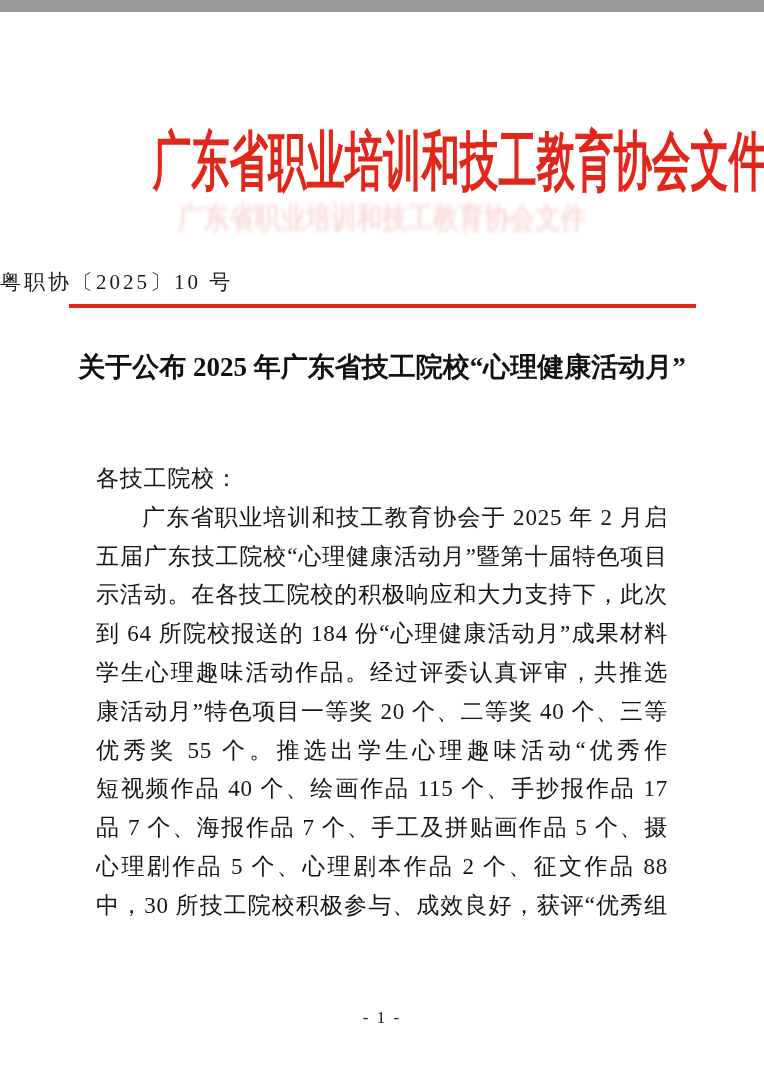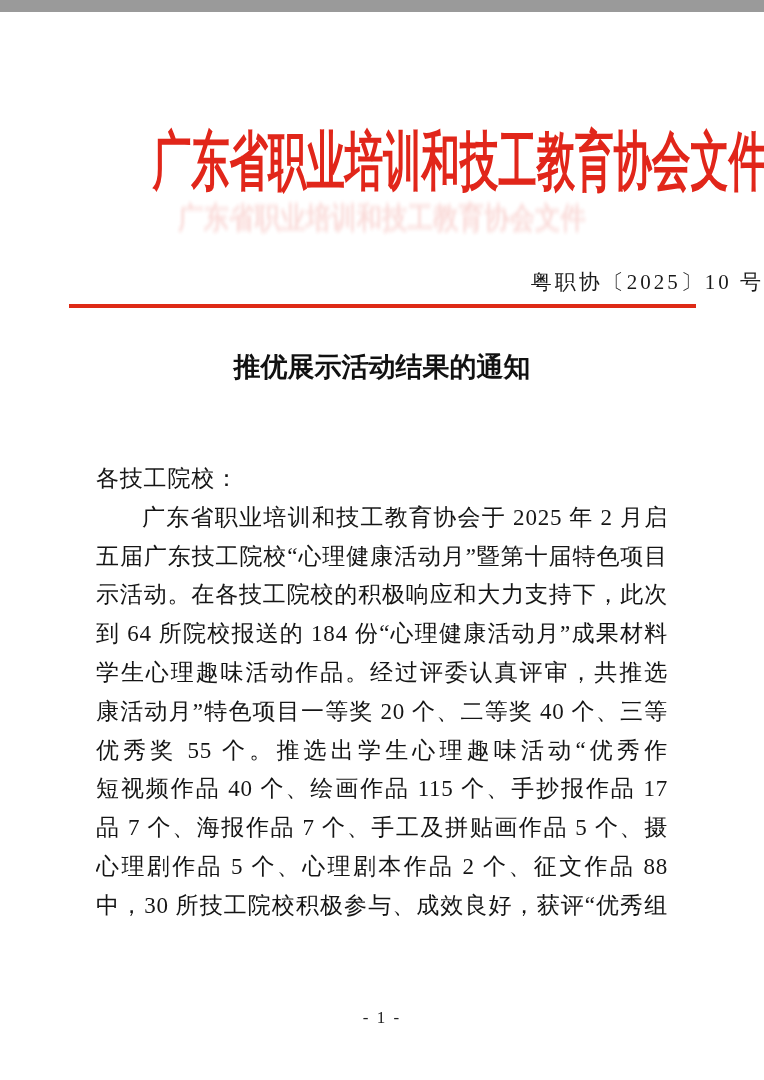--- a/index.html
+++ b/index.html
@@ -35,21 +35,21 @@
     font-size:30px;
     font-weight:bold;
     white-space:nowrap;
     transform:scaleX(0.85);
     opacity:0.16;
     filter:blur(2px);
   }
   .doc-number{
     position:absolute;
     left:0;right:0;top:256px;
-    text-align:right;
+    text-align:left;
     font-size:21px;
     letter-spacing:3px;
     color:#1a1a1a;
   }
   .red-rule{
     position:absolute;
     left:69px;top:292px;
     width:627px;height:4px;
   }
   .doc-title{
@@ -96,21 +96,21 @@
 
   <div class="letterhead-ghost" style="color: rgb(225, 38, 26);">广东省职业培训和技工教育协会文件</div>
 
   <div class="letterhead" style="color: rgb(225, 38, 26);">广东省职业培训和技工教育协会文件</div>
 
   <div class="doc-number">粤职协〔2025〕10 号</div>
 
   <div class="red-rule" style="background: rgb(222, 42, 22);"></div>
 
   <div class="doc-title">
-    <div>推优展示活动结果的通知</div>
+    <div>关于公布 2025 年广东省技工院校“心理健康活动月”</div>
   </div>
 
   <div class="body-text" id="body-text">
       <div class="line">各技工院校：</div>
       <div class="line j" style="text-indent: 2em;">广东省职业培训和技工教育协会于 2025 年 2 月启动了第十</div>
       <div class="line j">五届广东技工院校“心理健康活动月”暨第十届特色项目推优展</div>
       <div class="line j">示活动。在各技工院校的积极响应和大力支持下，此次活动共收</div>
       <div class="line j">到 64 所院校报送的 184 份“心理健康活动月”成果材料与 692 份</div>
       <div class="line j">学生心理趣味活动作品。经过评委认真评审，共推选出“心理健</div>
       <div class="line j">康活动月”特色项目一等奖 20 个、二等奖 40 个、三等奖 60 个、</div>

